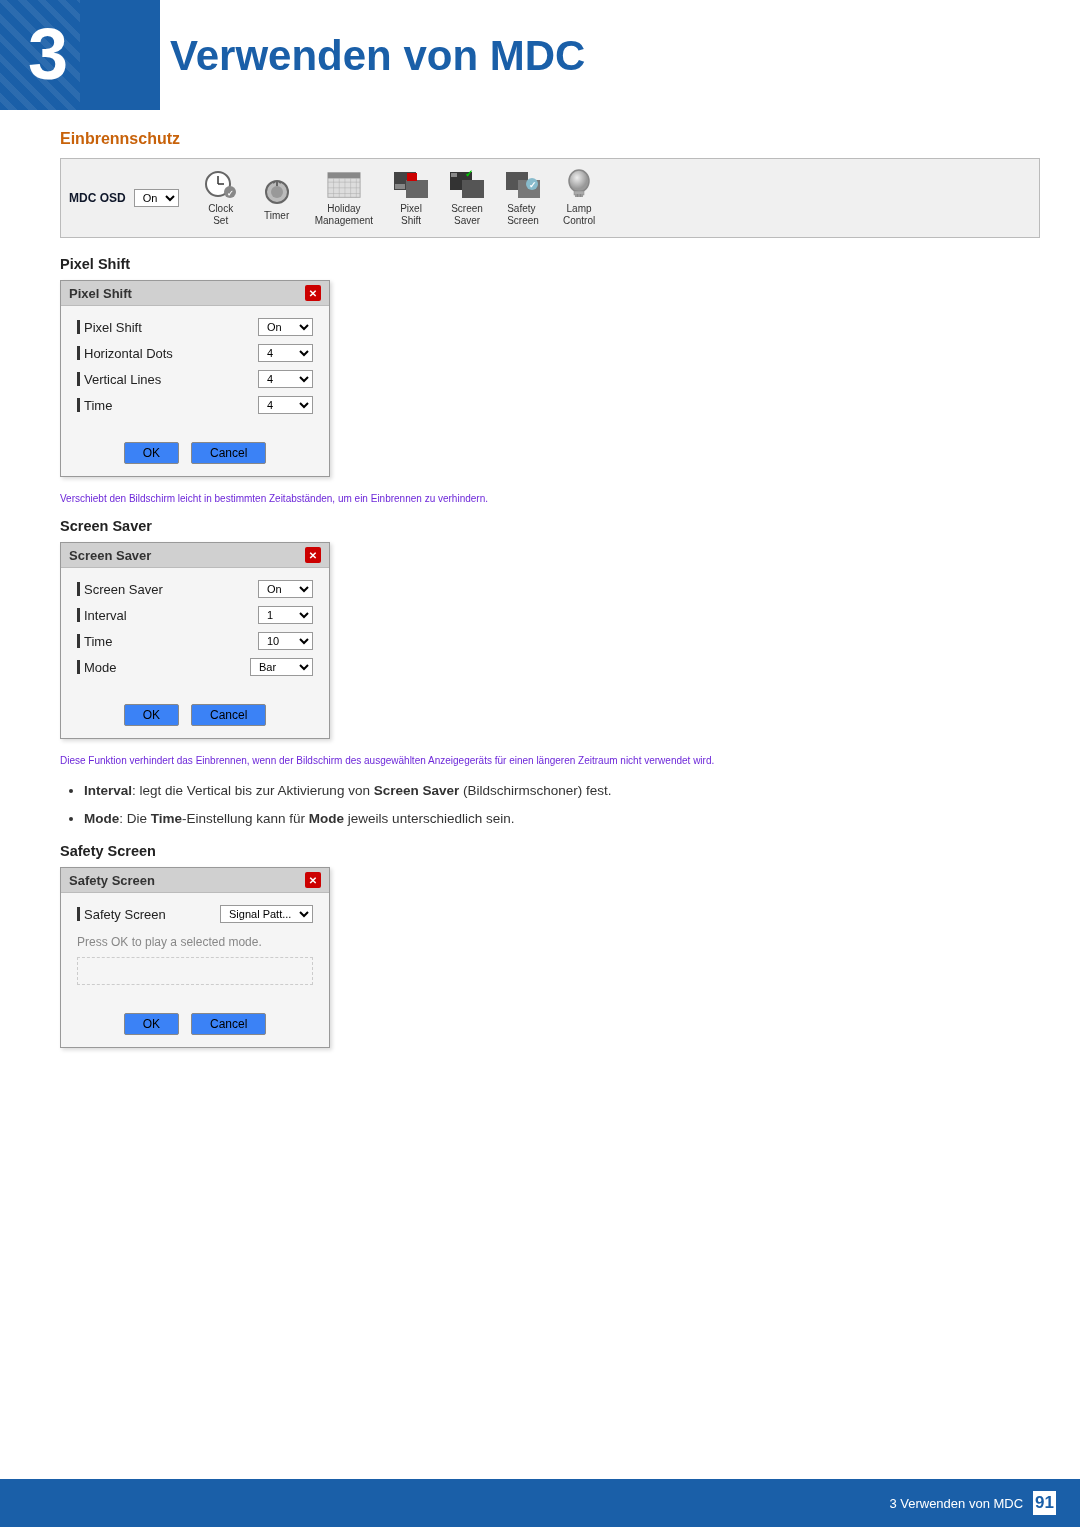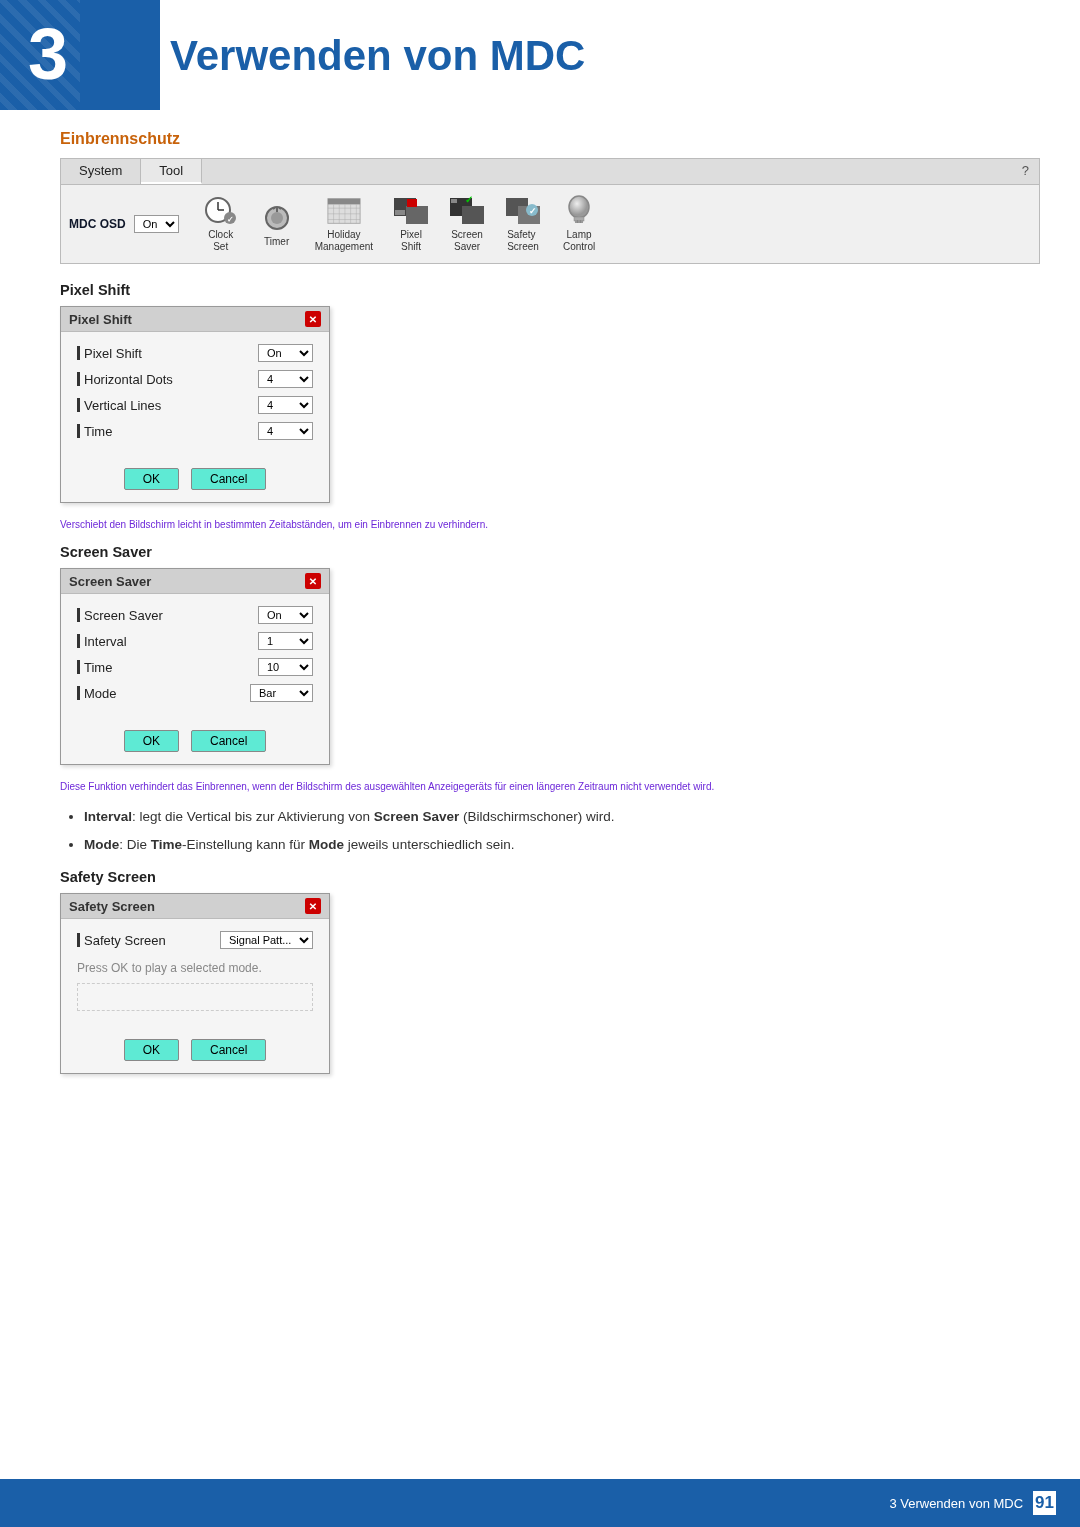--- a/index.html
+++ b/index.html
@@ -201,21 +201,21 @@
     }
     .dialog-footer {
       display: flex;
       justify-content: center;
       gap: 12px;
       padding: 8px 16px 12px;
     }
     .dialog-btn {
       font-size: 12px;
       border: 1px solid #888;
-      background: #5eead4;
+      background: #3b82f6;
       padding: 3px 18px;
       cursor: pointer;
       border-radius: 2px;
     }
 
     
     .para {
       font-size: 10px;
       color: #6d28d9;
       line-height: 1.5;
@@ -281,25 +281,20 @@
   <div class="header-stripes"></div>
 </div>
 <div class="header-number">3</div>
 <div class="header-title">Verwenden von MDC</div>
 
 <div class="content">
 
   <div class="section-title">Einbrennschutz</div>
 
   <div class="mdc-panel">
-    <div class="mdc-tabs">
-      <div class="mdc-tab">System</div>
-      <div class="mdc-tab active">Tool</div>
-      <div class="mdc-tab-question">?</div>
-    </div>
     <div class="mdc-toolbar">
 
       <span class="mdc-osd-label">MDC OSD</span>
       <select class="mdc-osd-select">
         <option>On</option>
         <option>Off</option>
       </select>
 
       <div class="mdc-icon-btn">
         <div class="mdc-icon-img">
@@ -521,21 +516,21 @@
     <div class="dialog-footer">
       <button class="dialog-btn">OK</button>
       <button class="dialog-btn">Cancel</button>
     </div>
   </div>
 
   <p class="para">Diese Funktion verhindert das Einbrennen, wenn der Bildschirm des ausgewählten Anzeigegeräts für einen längeren Zeitraum nicht verwendet wird.</p>
 
   <ul class="bullet-list">
     <li class="bullet-item">
-      <b>Interval</b><span>: legt die Vertical bis zur Aktivierung von </span><b>Screen Saver</b><span> (Bildschirmschoner) wird.</span>
+      <b>Interval</b><span>: legt die Vertical bis zur Aktivierung von </span><b>Screen Saver</b><span> (Bildschirmschoner) fest.</span>
     </li>
     <li class="bullet-item">
       <b>Mode</b><span>: Die </span><b>Time</b><span>-Einstellung kann für </span><b>Mode</b><span> jeweils unterschiedlich sein.</span>
     </li>
   </ul>
 
   <div class="sub-section">Safety Screen</div>
 
   <div class="dialog">
     <div class="dialog-title-bar">

